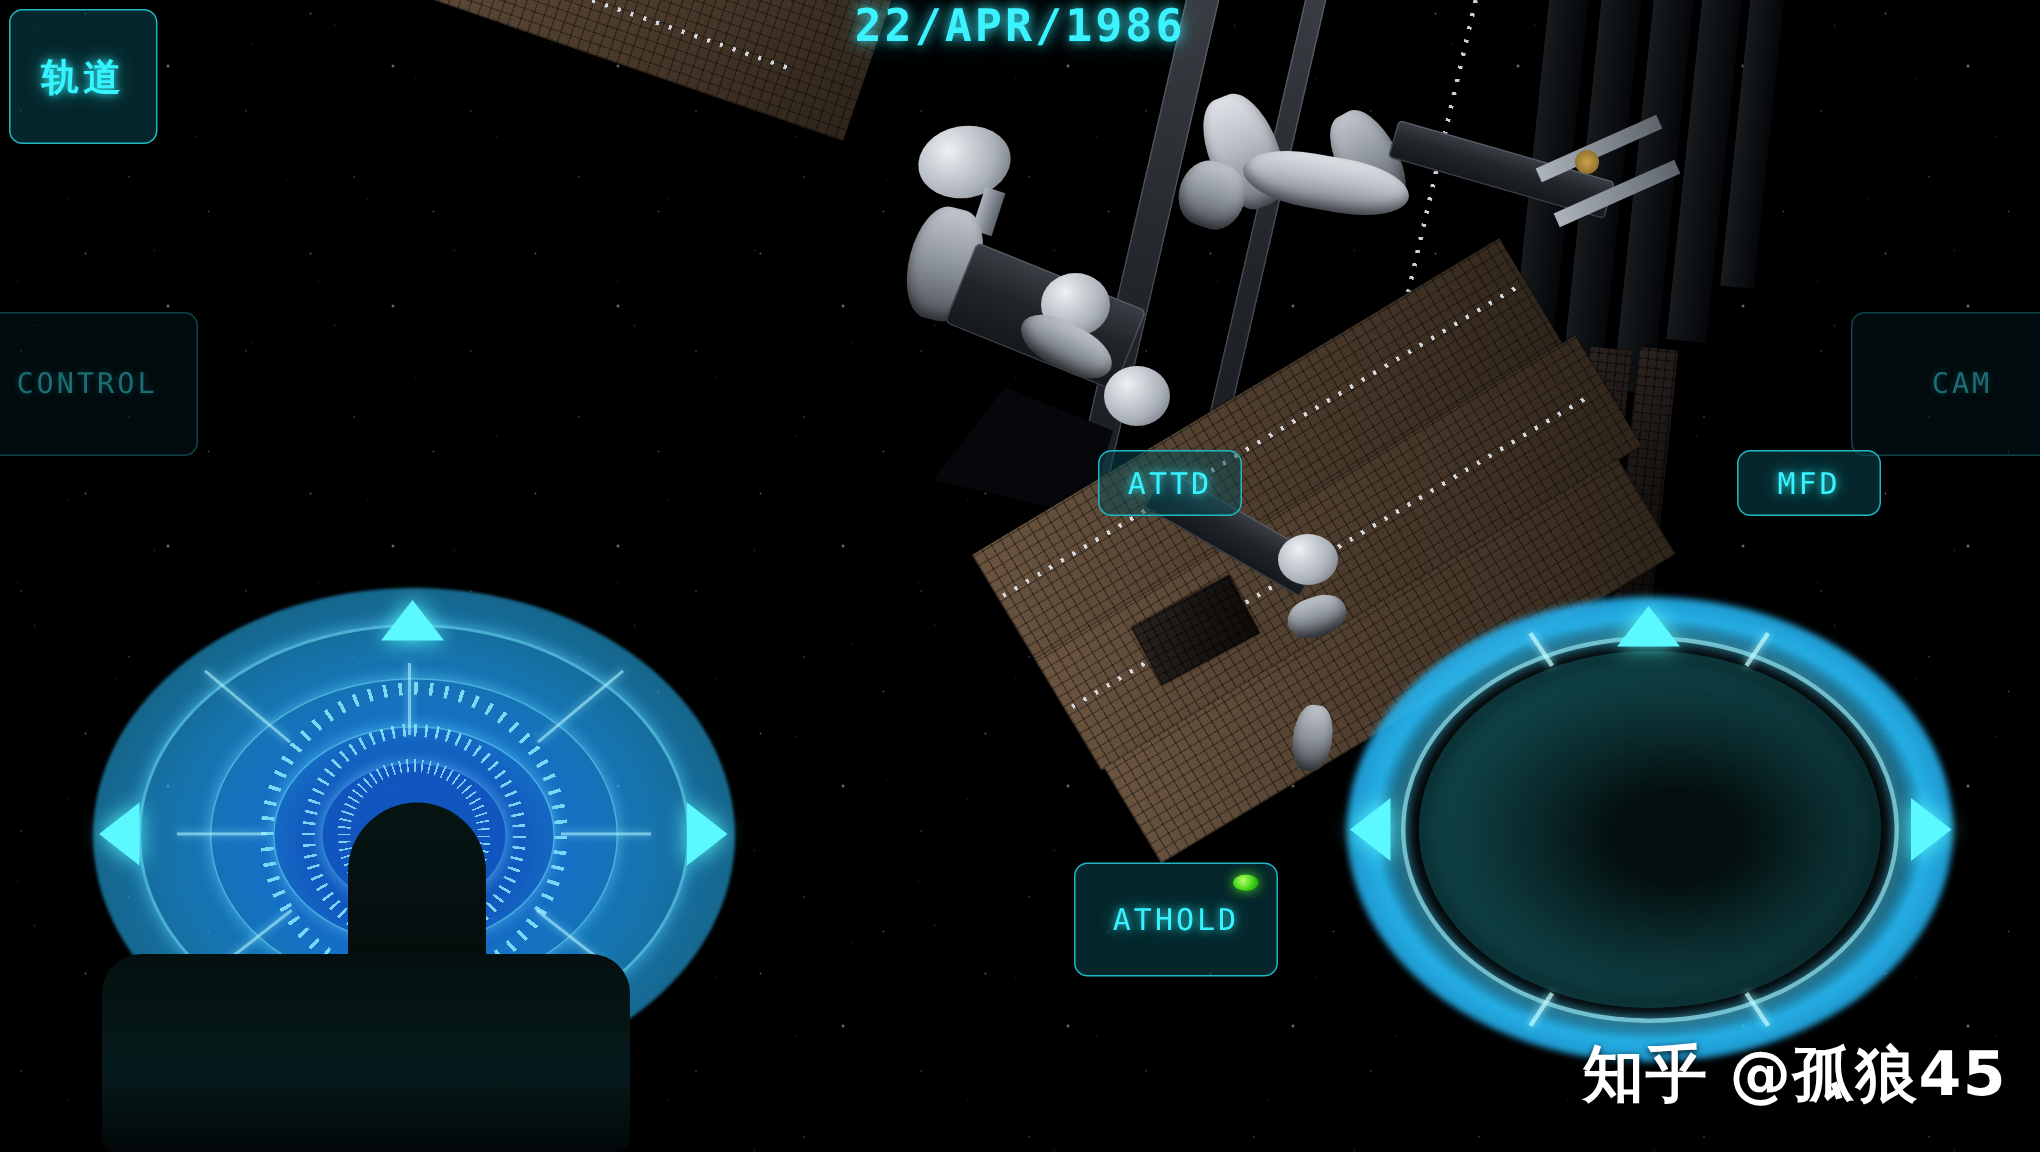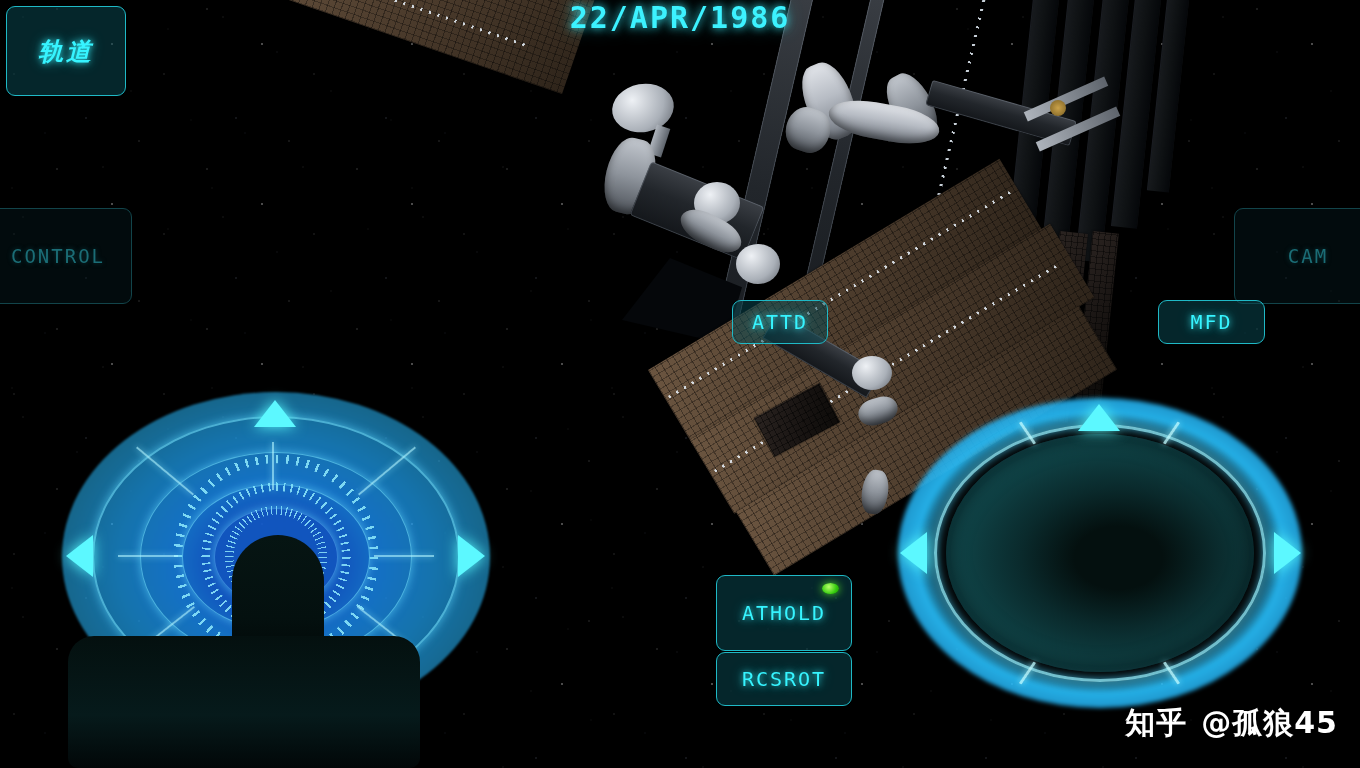--- a/index.html
+++ b/index.html
@@ -230,21 +230,21 @@
     background:linear-gradient(180deg,#061513 0%,#04100f 70%,#020a09 100%);
     border-radius:46px 46px 8px 8px;
   }
 
   
   #watermark {
     position:absolute; right:22px; bottom:24px;
     display:flex; align-items:center; gap:14px;
     color:#fff;
     font-family:"DejaVu Sans","Liberation Sans",sans-serif;
-    font-size:30px; font-weight:600;
+    font-size:41px; font-weight:600;
     letter-spacing:1px;
     text-shadow:0 1px 4px rgba(0,0,0,.9);
     pointer-events:none;
   }
 </style>
 </head>
 <body>
 
 <div id="screen">
 
@@ -305,36 +305,33 @@
     <div class="node" style="left:852px; top:356px; width:40px; height:34px;"></div>
     <div class="panel dark" style="left:760px; top:398px; width:74px; height:44px; transform:rotate(-28deg);"></div>
     <div class="module grey" style="left:858px; top:398px; width:40px; height:26px; transform:rotate(-18deg);"></div>
     <div class="module grey" style="left:862px; top:470px; width:26px; height:44px; transform:rotate(8deg);"></div>
   </div>
 
   <div id="clockbar">
     <span>22/APR/1986</span>
   </div>
 
-  <div class="btn cjk" style="left:6px; top:6px; width:120px; height:90px;font-style:italic;">轨道</div>
+  <div class="btn cjk" style="left:6px; top:6px; width:99px; height:90px;">轨道</div>
 
 
   <div class="btn dim" style="left:-16px; top:208px; width:148px; height:96px; font-size:19px;">CONTROL</div>
 
   <div class="btn dim" style="left:1234px; top:208px; width:148px; height:96px; font-size:19px;">CAM</div>
 
   <div class="btn" style="left:732px; top:300px; width:96px; height:44px;">ATTD</div>
-  <div class="btn" style="left:1158px; top:300px; width:107px; height:44px;">MFD</div>
+  <div class="btn" style="left:1158px; top:300px; width:96px; height:44px;">MFD</div>
 
   <div class="btn" style="left:716px; top:562px; width:136px; height:76px;margin-top:13px;">
     <span class="led"></span>
     <span>ATHOLD</span>
-  </div>
-  <div class="btn" style="left:716px; top:652px; width:136px; height:54px;">
-    <span>RCSROT</span>
   </div>
 
   <div id="navpad">
     <div class="glow"></div>
 
     <div class="ring" style="left:30px;  top:24px;  width:368px; height:282px;"></div>
     <div class="tickring" style="left:52px;  top:40px;  width:324px; height:250px;"></div>
     <div class="ring" style="left:78px;  top:60px;  width:272px; height:210px; border-width:1px;"></div>
     <div class="tickring" style="left:96px;  top:74px;  width:236px; height:182px;"></div>
     <div class="ring" style="left:120px; top:92px;  width:188px; height:146px; border-width:1px;"></div>

